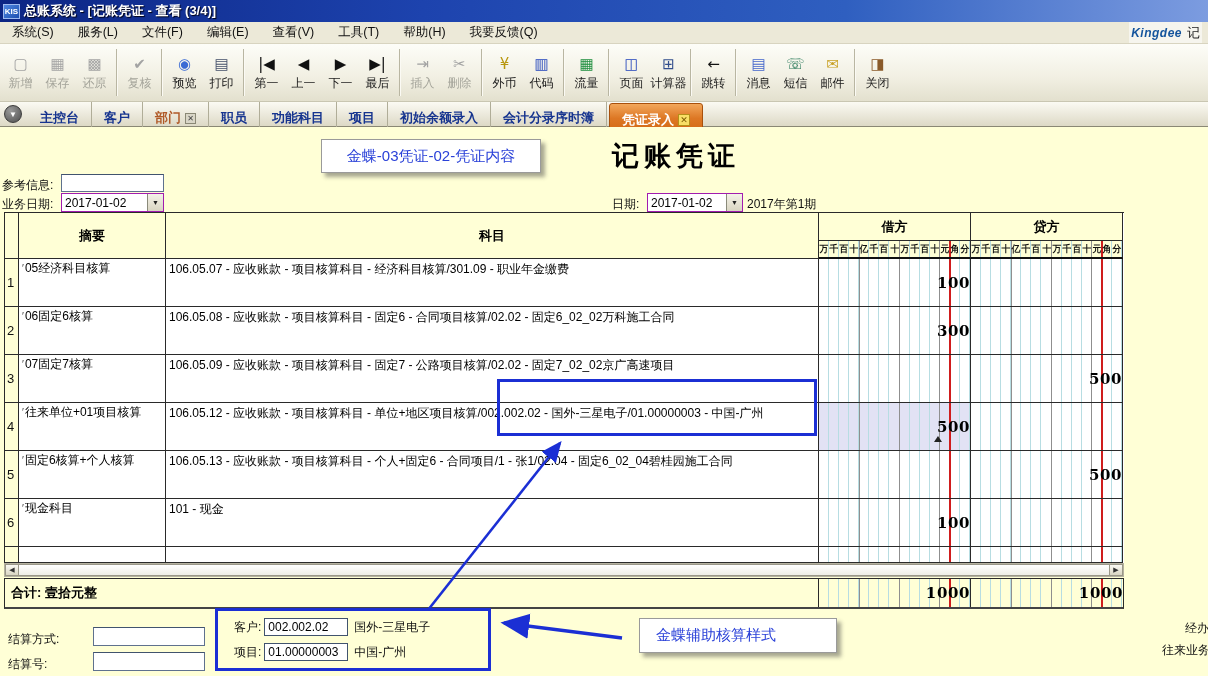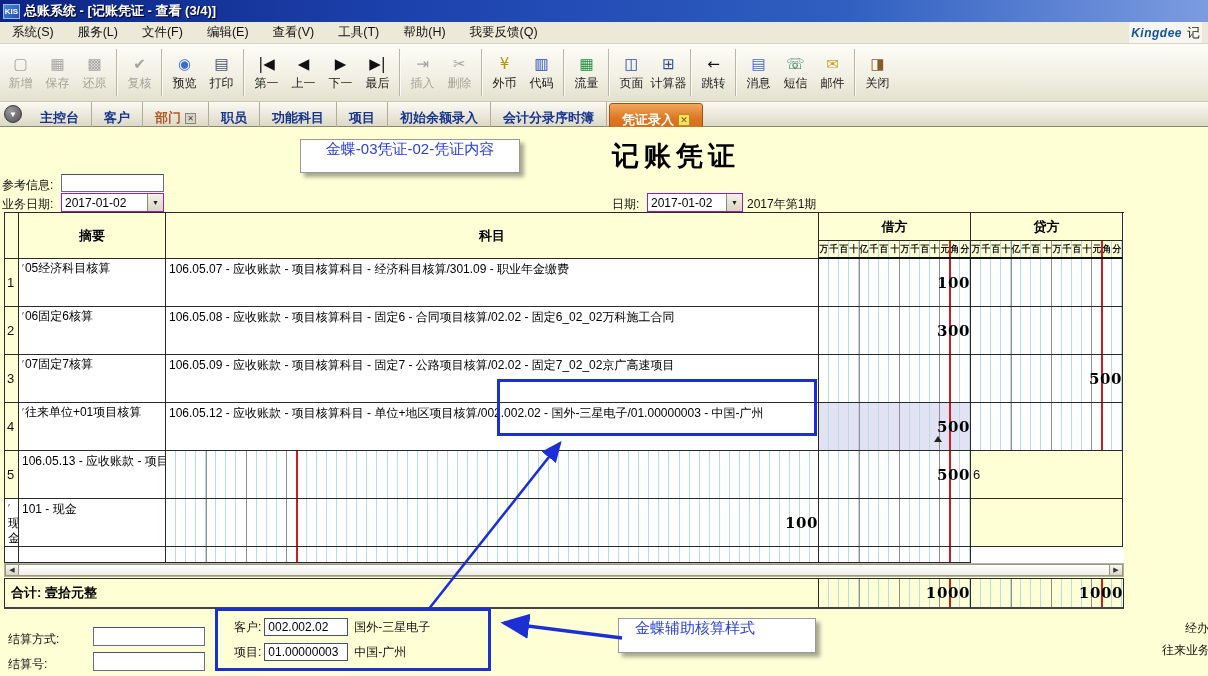--- a/index.html
+++ b/index.html
@@ -51,21 +51,21 @@
   
   .content{position:absolute;left:0;top:127px;width:1208px;height:549px;background:#ffffd6;overflow:hidden;}
   .lbl{position:absolute;font-size:12px;color:#111;white-space:nowrap;}
   .tbox{position:absolute;background:#fff;border:1px solid #5f718e;border-top-color:#41536e;font-size:12px;
     padding:1px 3px;color:#111;}
   .combo{position:absolute;background:#fff;border:1px solid #a21caf;display:flex;align-items:center;font-size:12px;}
   .combo .val{flex:1;padding:0 3px;white-space:nowrap;overflow:hidden;}
   .combo .drop{width:16px;align-self:stretch;background:linear-gradient(180deg,#f4f2e8,#d9d5c2);
     border-left:1px solid #8a8a7a;display:flex;align-items:center;justify-content:center;font-size:7px;color:#222;}
   .anno-box{position:absolute;background:#fff;border:1px solid #9a9a9a;box-shadow:4px 4px 4px rgba(60,60,60,.45);
-    display:flex;z-index:30;}
+    display:flex;align-items:center;z-index:30;margin-left:21px;}
   .anno-box span{color:#2a41d8;font-size:15px;white-space:nowrap;}
   .doc-title{position:absolute;font-size:27px;font-weight:bold;letter-spacing:5px;color:#000;
     font-family:"DejaVu Serif","Liberation Serif",serif;}
   
   .vtable{position:absolute;left:4px;top:85px;width:1120px;
     display:grid;grid-template-columns:14px 147px 653px 152px 152px;
     grid-template-rows:28px 18px repeat(6,48px) 16px;
     border-top:1px solid #2a2a2a;border-left:1px solid #2a2a2a;background:#fff;}
   .vtable>div{border-right:1px solid #2a2a2a;border-bottom:1px solid #2a2a2a;overflow:hidden;}
   .hcell{background:#ffffd6;font-size:13px;font-weight:bold;display:flex;align-items:center;justify-content:center;}
@@ -374,20 +374,21 @@
         <div class="c-sum"><span class="pfx">′</span><span>07固定7核算</span></div>
         <div class="c-acc">106.05.09 - 应收账款 - 项目核算科目 - 固定7 - 公路项目核算/02.02 - 固定7_02_02京广高速项目</div>
         <div class="amt"></div>
         <div class="amt">500</div>
         <div class="c-no">4</div>
         <div class="c-sum"><span class="pfx">′</span><span>往来单位+01项目核算</span></div>
         <div class="c-acc">106.05.12 - 应收账款 - 项目核算科目 - 单位+地区项目核算/002.002.02 - 国外-三星电子/01.00000003 - 中国-广州</div>
         <div class="amt hl">500</div>
         <div class="amt"></div>
         <div class="c-no">5</div>
+        <div class="c-sum"><span class="pfx">′</span><span>固定6核算+个人核算</span></div>
         <div class="c-acc">106.05.13 - 应收账款 - 项目核算科目 - 个人+固定6 - 合同项目/1 - 张1/02.04 - 固定6_02_04碧桂园施工合同</div>
         <div class="amt"></div>
         <div class="amt">500</div>
         <div class="c-no">6</div>
         <div class="c-sum"><span class="pfx">′</span><span>现金科目</span></div>
         <div class="c-acc">101 - 现金</div>
         <div class="amt">100</div>
         <div class="amt"></div>
         <div class="c-no"></div>
         <div class="c-sum"></div>

